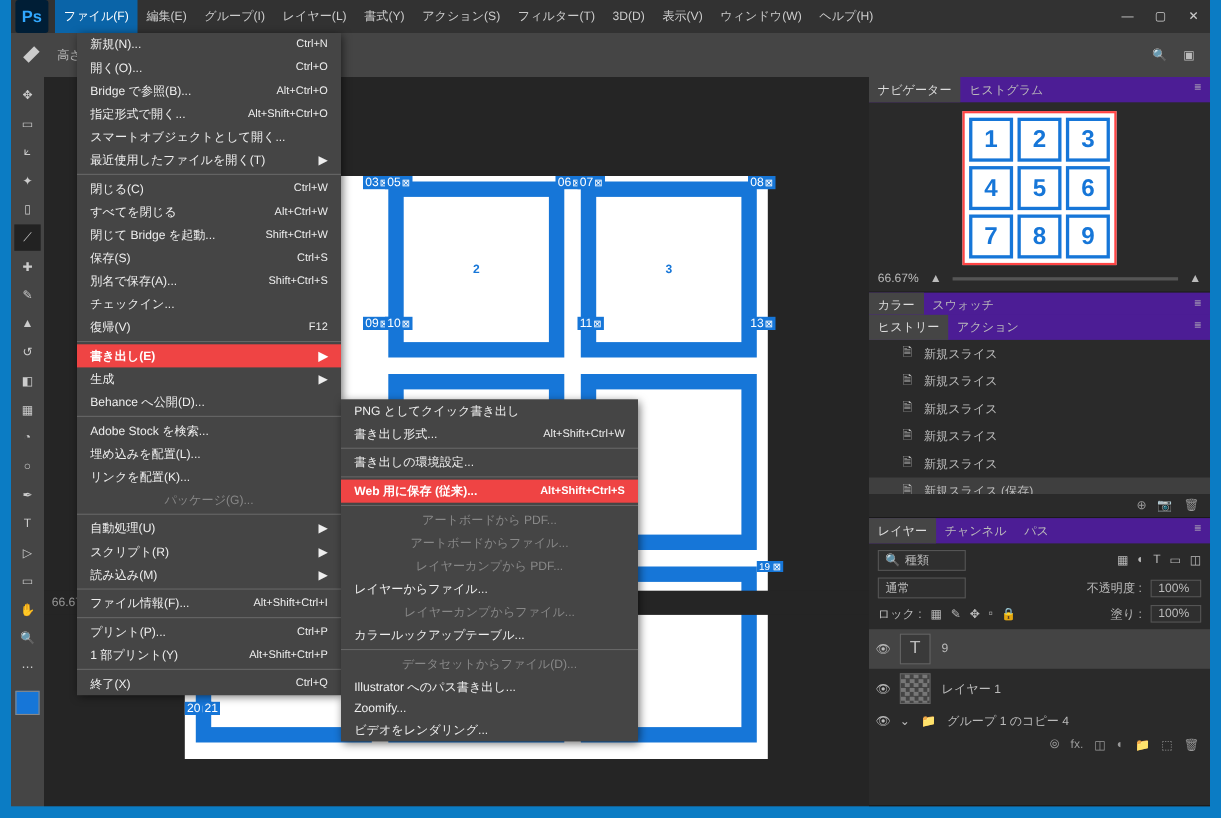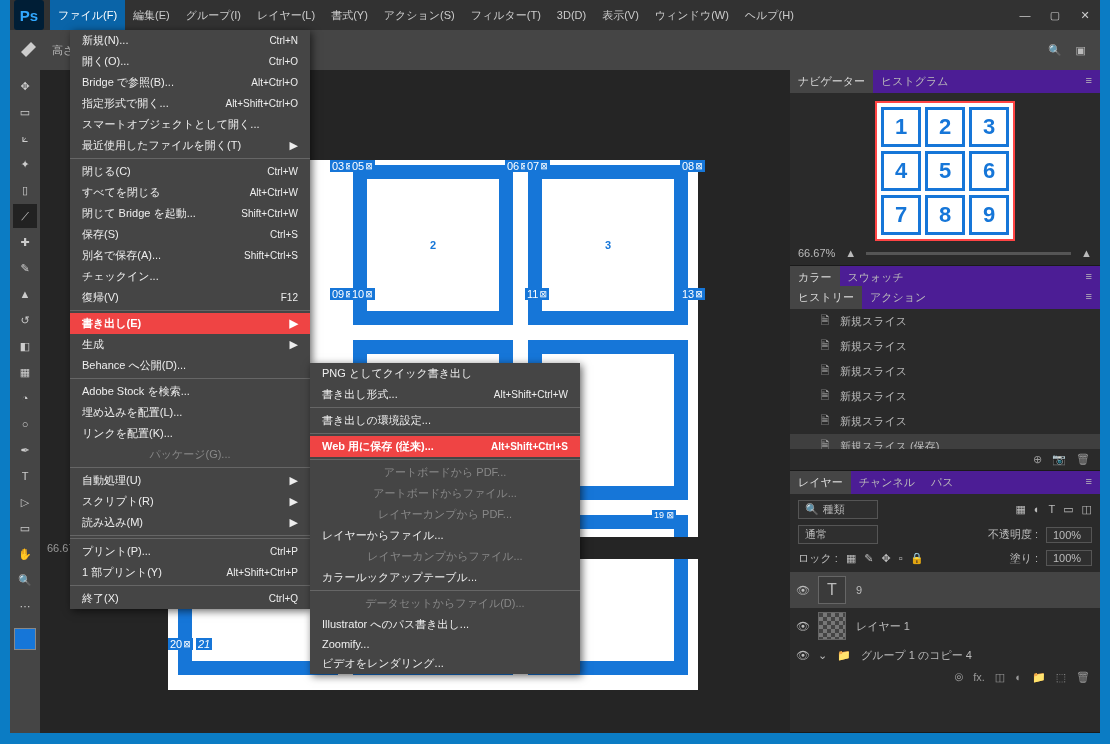--- a/index.html
+++ b/index.html
@@ -140,23 +140,23 @@
       <div class="slice-lbl" style="left:290px;top:90px;"><span>03</span> ⊠</div>
       <div class="slice-lbl" style="left:310px;top:90px;"><span>05</span> ⊠</div>
       <div class="slice-lbl" style="left:465px;top:90px;"><span>06</span> ⊠</div>
       <div class="slice-lbl" style="left:485px;top:90px;"><span>07</span> ⊠</div>
       <div class="slice-lbl" style="left:640px;top:90px;"><span>08</span> ⊠</div>
       <div class="slice-lbl" style="left:290px;top:218px;"><span>09</span> ⊠</div>
       <div class="slice-lbl" style="left:310px;top:218px;"><span>10</span> ⊠</div>
       <div class="slice-lbl" style="left:485px;top:218px;"><span>11</span> ⊠</div>
       <div class="slice-lbl" style="left:640px;top:218px;"><span>13</span> ⊠</div>
       <div class="slice-lbl" style="left:485px;top:440px;">18 ⊠</div>
-      <div class="slice-lbl" style="left:612px;top:440px;">19 ⊠</div>
+      <div class="slice-lbl" style="left:648px;top:440px;">19 ⊠</div>
       <div class="slice-lbl" style="left:128px;top:568px;"><span>20</span> ⊠</div>
-      <div class="slice-lbl" style="left:156px;top:568px;font-style:italic;">
+      <div class="slice-lbl" style="left:144px;top:568px;">
           <span>21</span>
         </div>
       <div class="slice-lbl" style="left:310px;top:568px;"><span>22</span> ⊠</div>
       <div class="slice-lbl" style="left:485px;top:568px;"><span>23</span> ⊠</div>
     </div>
 
     <div class="right">
       <div class="sec">
         <div class="tabbar">
           <span class="act">ナビゲーター</span>
@@ -385,20 +385,24 @@
       </div>
       <div class="mi2">
         <span class="lab">スクリプト(R)</span>
         <span class="ar">▶</span>
       </div>
       <div class="mi2">
         <span class="lab">読み込み(M)</span>
         <span class="ar">▶</span>
       </div>
       <div class="sep"></div>
+      <div class="mi2">
+        <span class="lab">ファイル情報(F)...</span>
+        <span class="sc">Alt+Shift+Ctrl+I</span>
+      </div>
       <div class="sep"></div>
       <div class="mi2">
         <span class="lab">プリント(P)...</span>
         <span class="sc">Ctrl+P</span>
       </div>
       <div class="mi2">
         <span class="lab">1 部プリント(Y)</span>
         <span class="sc">Alt+Shift+Ctrl+P</span>
       </div>
       <div class="sep"></div>

